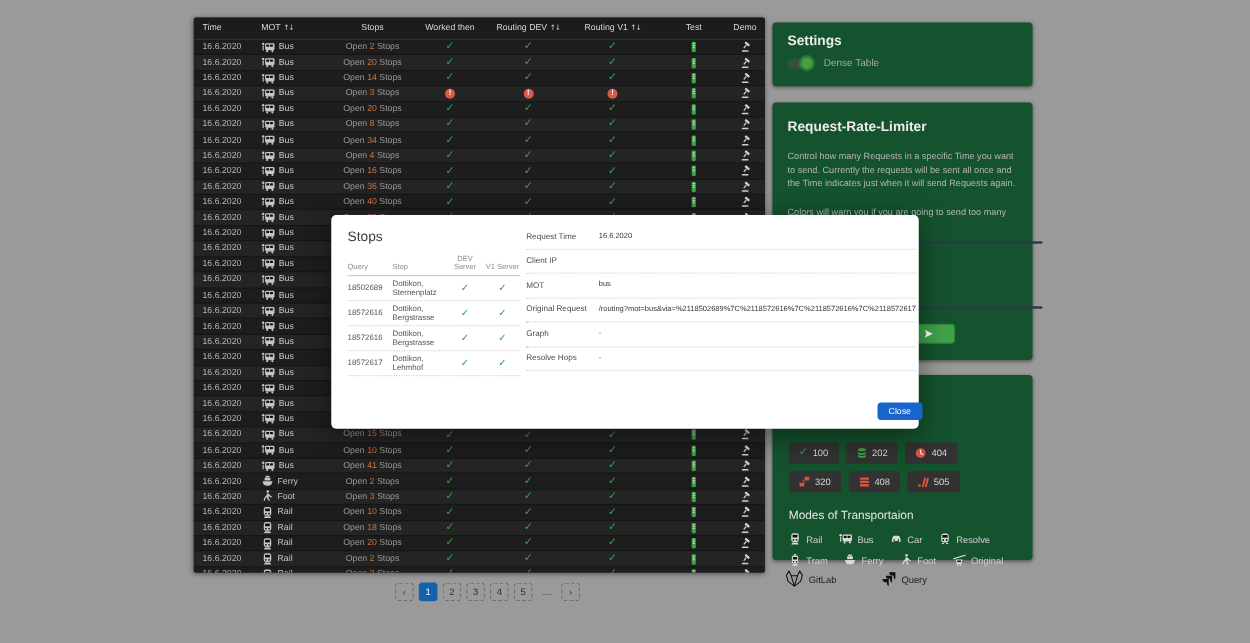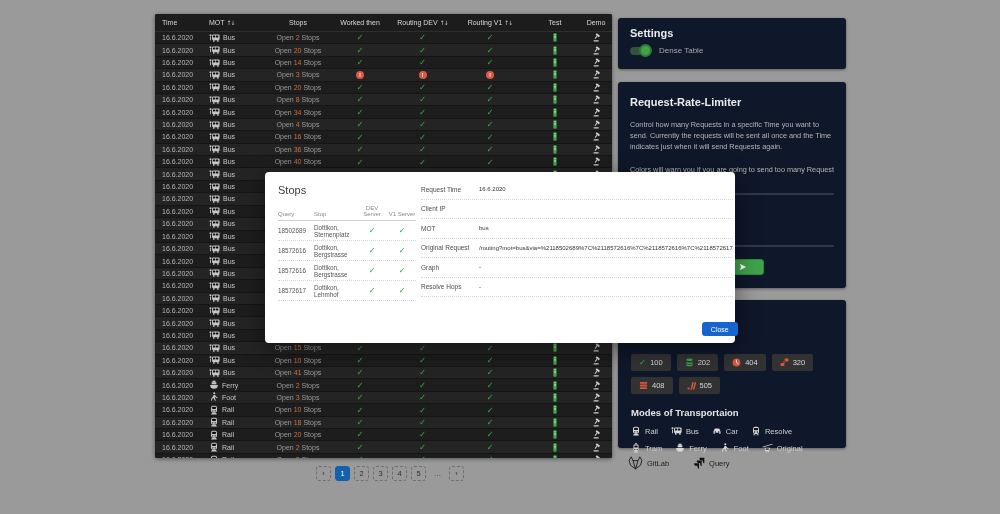--- a/index.html
+++ b/index.html
@@ -38,21 +38,21 @@
 
   
   .pagination{position:absolute;left:316px;top:466px;display:flex;gap:4px;align-items:center;}
   .pg{min-width:15px;height:15px;box-sizing:border-box;border:1px dashed #6f6f6f;border-radius:3px;
       display:flex;align-items:center;justify-content:center;font-size:7.5px;color:#2e2e2e;
       background:transparent;padding:0 3px;font-family:"Liberation Sans",sans-serif;}
   .pg.active{background:#1460aa;border:1px solid #1460aa;color:#fff;}
   .pg.ellipsis{border:none;}
 
   
-  .panel{position:absolute;left:618px;width:228px;background:#0f172a;border-radius:3px;
+  .panel{position:absolute;left:618px;width:208px;background:#14532d;border-radius:3px;
          box-sizing:border-box;box-shadow:0 1px 3px rgba(0,0,0,.4);}
   .panel h1{font-size:11px;color:#ececec;margin:0 0 7px;font-weight:bold;}
   #settings-panel{top:18px;height:51px;padding:9px 12px;}
   .toggle-row{display:flex;align-items:center;gap:9px;}
   .toggle{width:20px;height:8px;border-radius:4px;background:#35523a;position:relative;flex:none;}
   .knob{position:absolute;right:-2px;top:-2.5px;width:13px;height:13px;border-radius:50%;
         background:#43a047;border:2px solid #2f7a36;box-sizing:border-box;}
   .toggle-label{font-size:8px;color:#a8a8a8;}
 
   #rate-panel{top:82px;height:206px;padding:14px 12px;}
@@ -63,27 +63,27 @@
   #slider-time{top:163px;}
   .send-btn{position:absolute;left:104px;top:177px;width:42px;height:16px;background:#3fa34a;
             border:1px solid #2f8a3a;border-radius:3px;display:flex;align-items:center;
             justify-content:center;padding:0;}
 
   #status-panel{top:300px;height:148px;padding:10px 13px;}
   #status-panel h1{margin:22px 0 10px;}
   .chips{display:flex;flex-wrap:wrap;gap:6px;}
   .chip{display:flex;align-items:center;gap:4px;background:#323232;border-radius:2px;height:17px;
         padding:0 8px;font-size:7.5px;color:#d8d8d8;}
-  .modes-title{font-size:9.5px;font-weight:bold;color:#e5e5e5;margin:13px 0 8px;}
+  .modes-title{font-size:9.5px;font-weight:normal;color:#e5e5e5;margin:13px 0 8px;}
   .modes{display:flex;flex-wrap:wrap;column-gap:13px;row-gap:7px;}
   .mode{display:flex;align-items:center;gap:4px;font-size:7.5px;color:#cfcfcf;}
   .mode .ic{color:#d8d8d8;}
 
   
-  .footer{position:absolute;left:628px;top:456px;display:flex;gap:24px;align-items:center;}
+  .footer{position:absolute;left:628px;top:456px;display:flex;gap:36px;align-items:center;}
   .f-item{display:flex;align-items:center;gap:4px;font-size:7.5px;color:#1d1d1d;}
   .f-item .ic{color:#111;}
 
   
   .modal{position:absolute;left:265px;top:172px;width:470px;height:171px;background:#fff;
          border-radius:4px;box-shadow:0 6px 24px rgba(0,0,0,.45);z-index:5;display:flex;
          box-sizing:border-box;}
   .m-left{width:163px;padding:8px 0 0 13px;box-sizing:border-box;}
   .m-title{font-size:11px;color:#3d3d3d;margin:4px 0 9px;font-weight:normal;}
   .s-head,.s-row{display:grid;grid-template-columns:34px 42px 28px 28px;column-gap:2px;}

